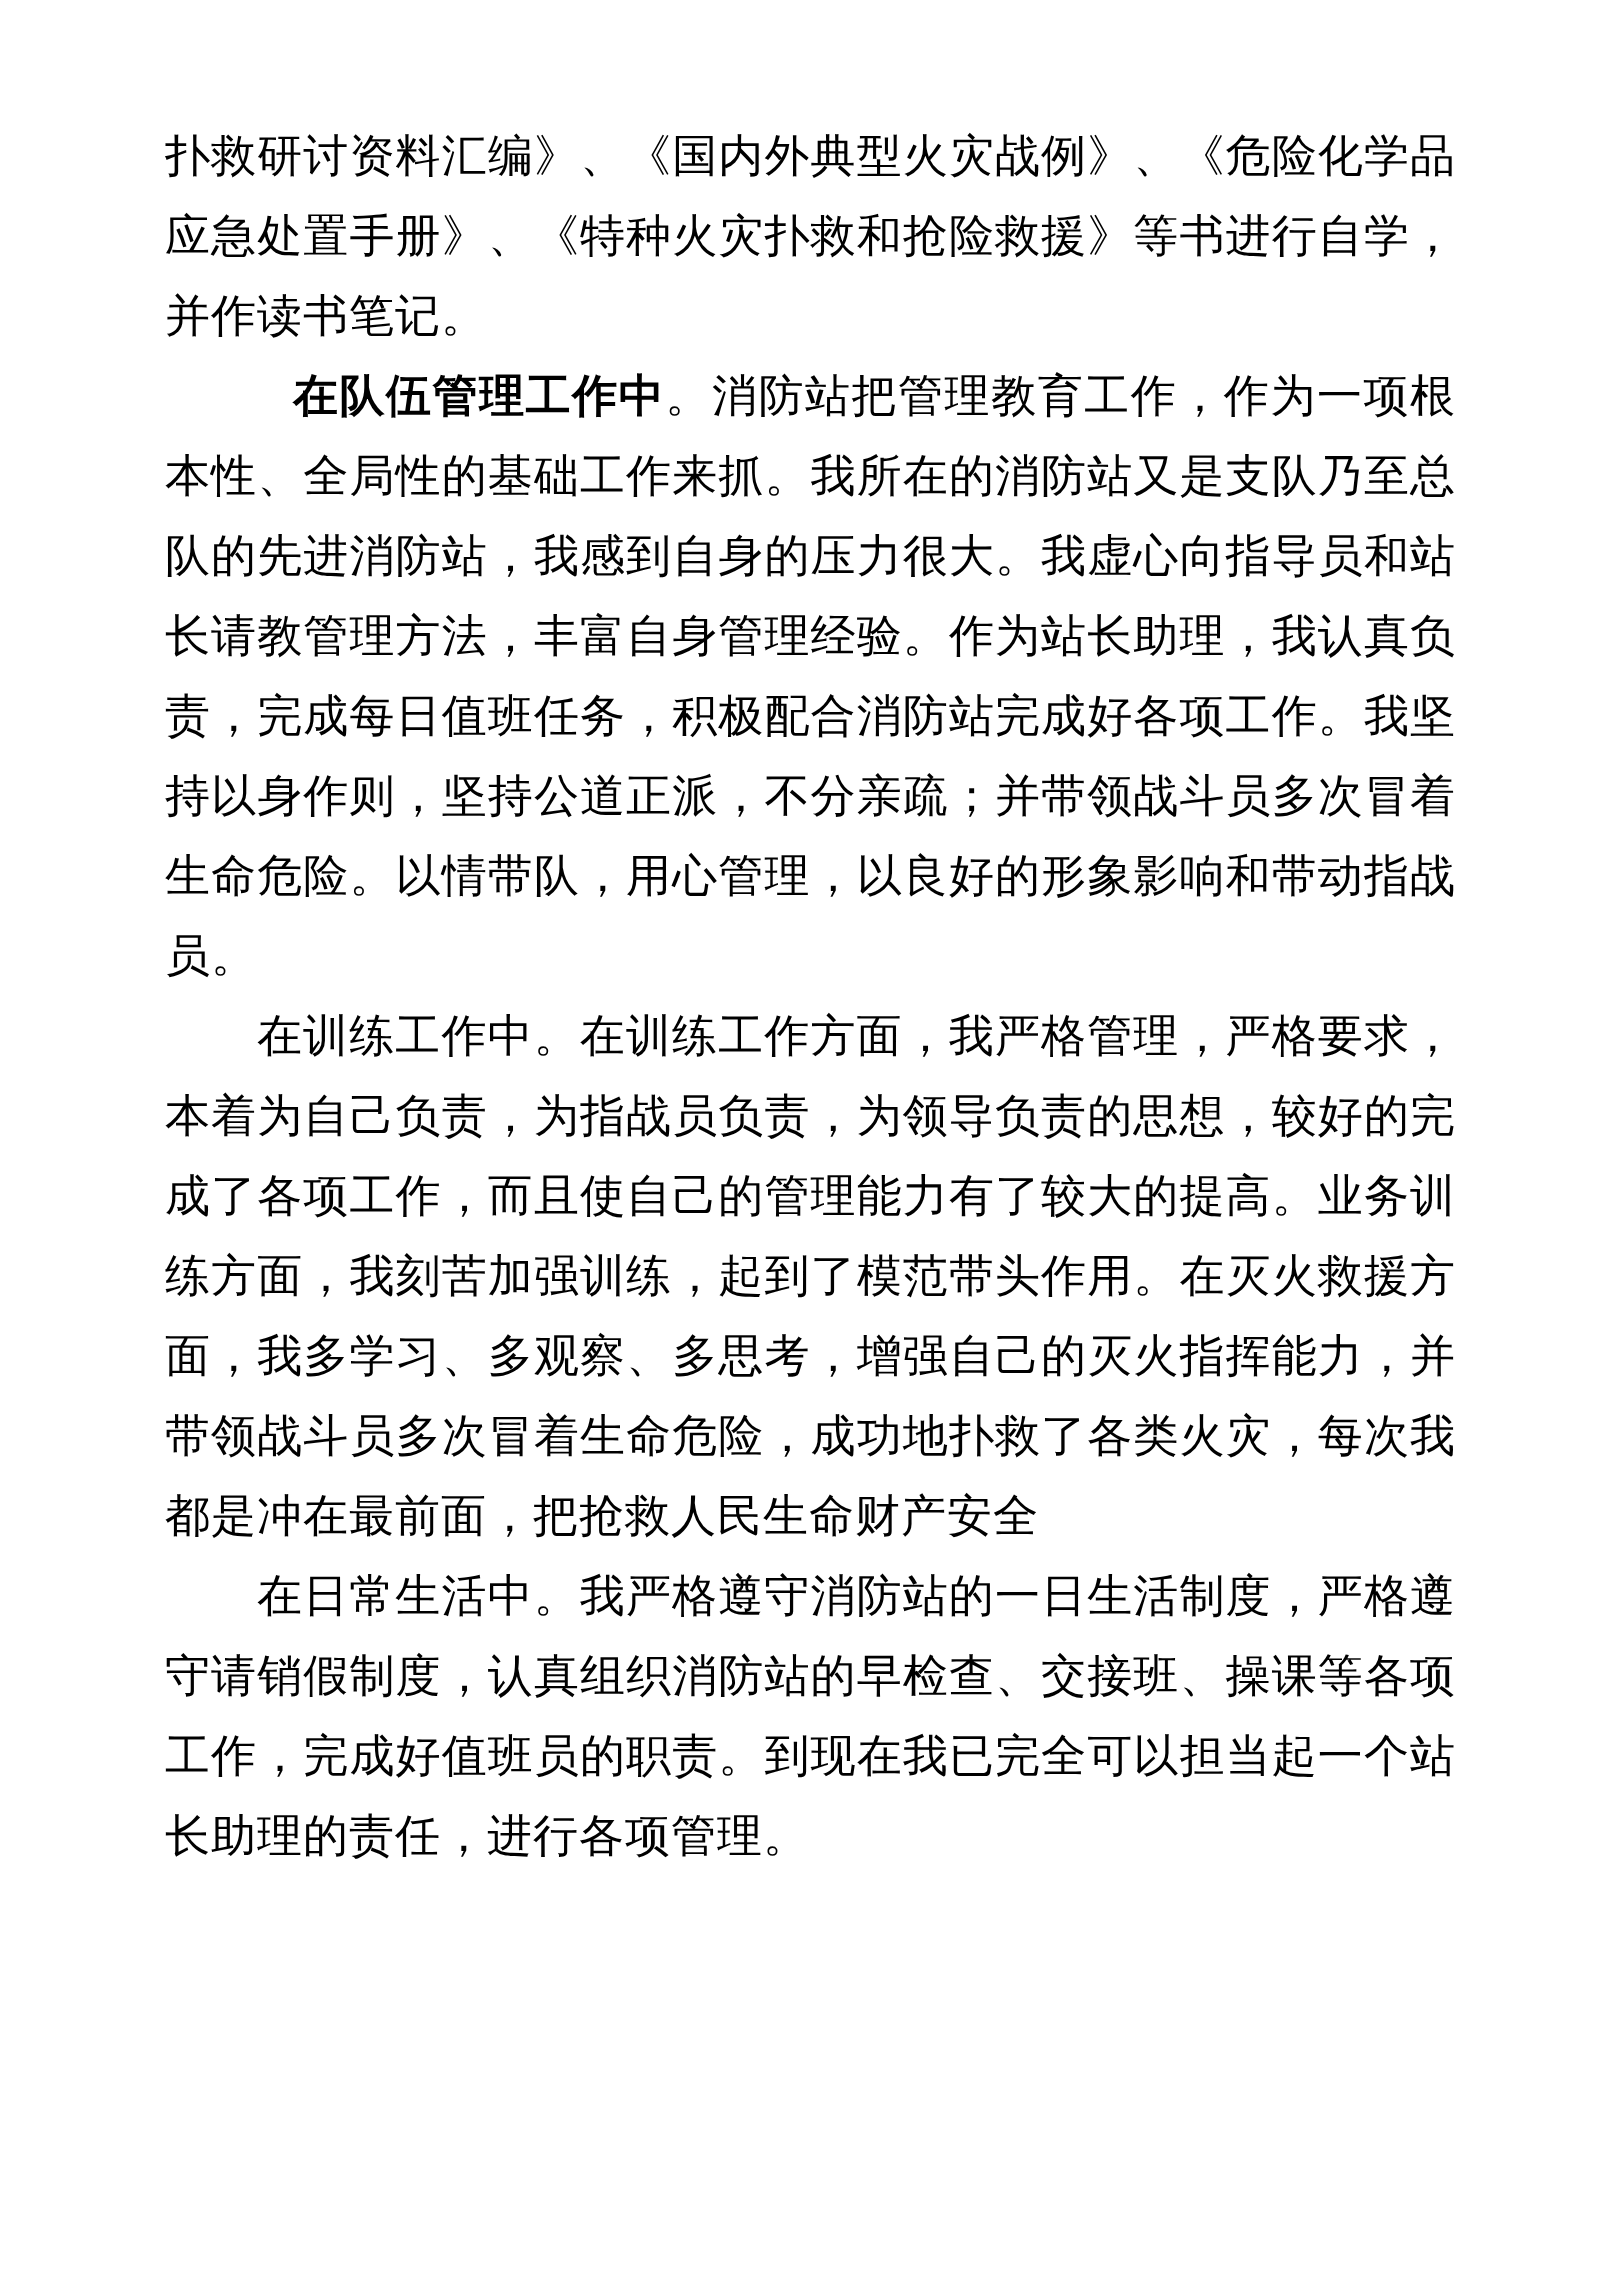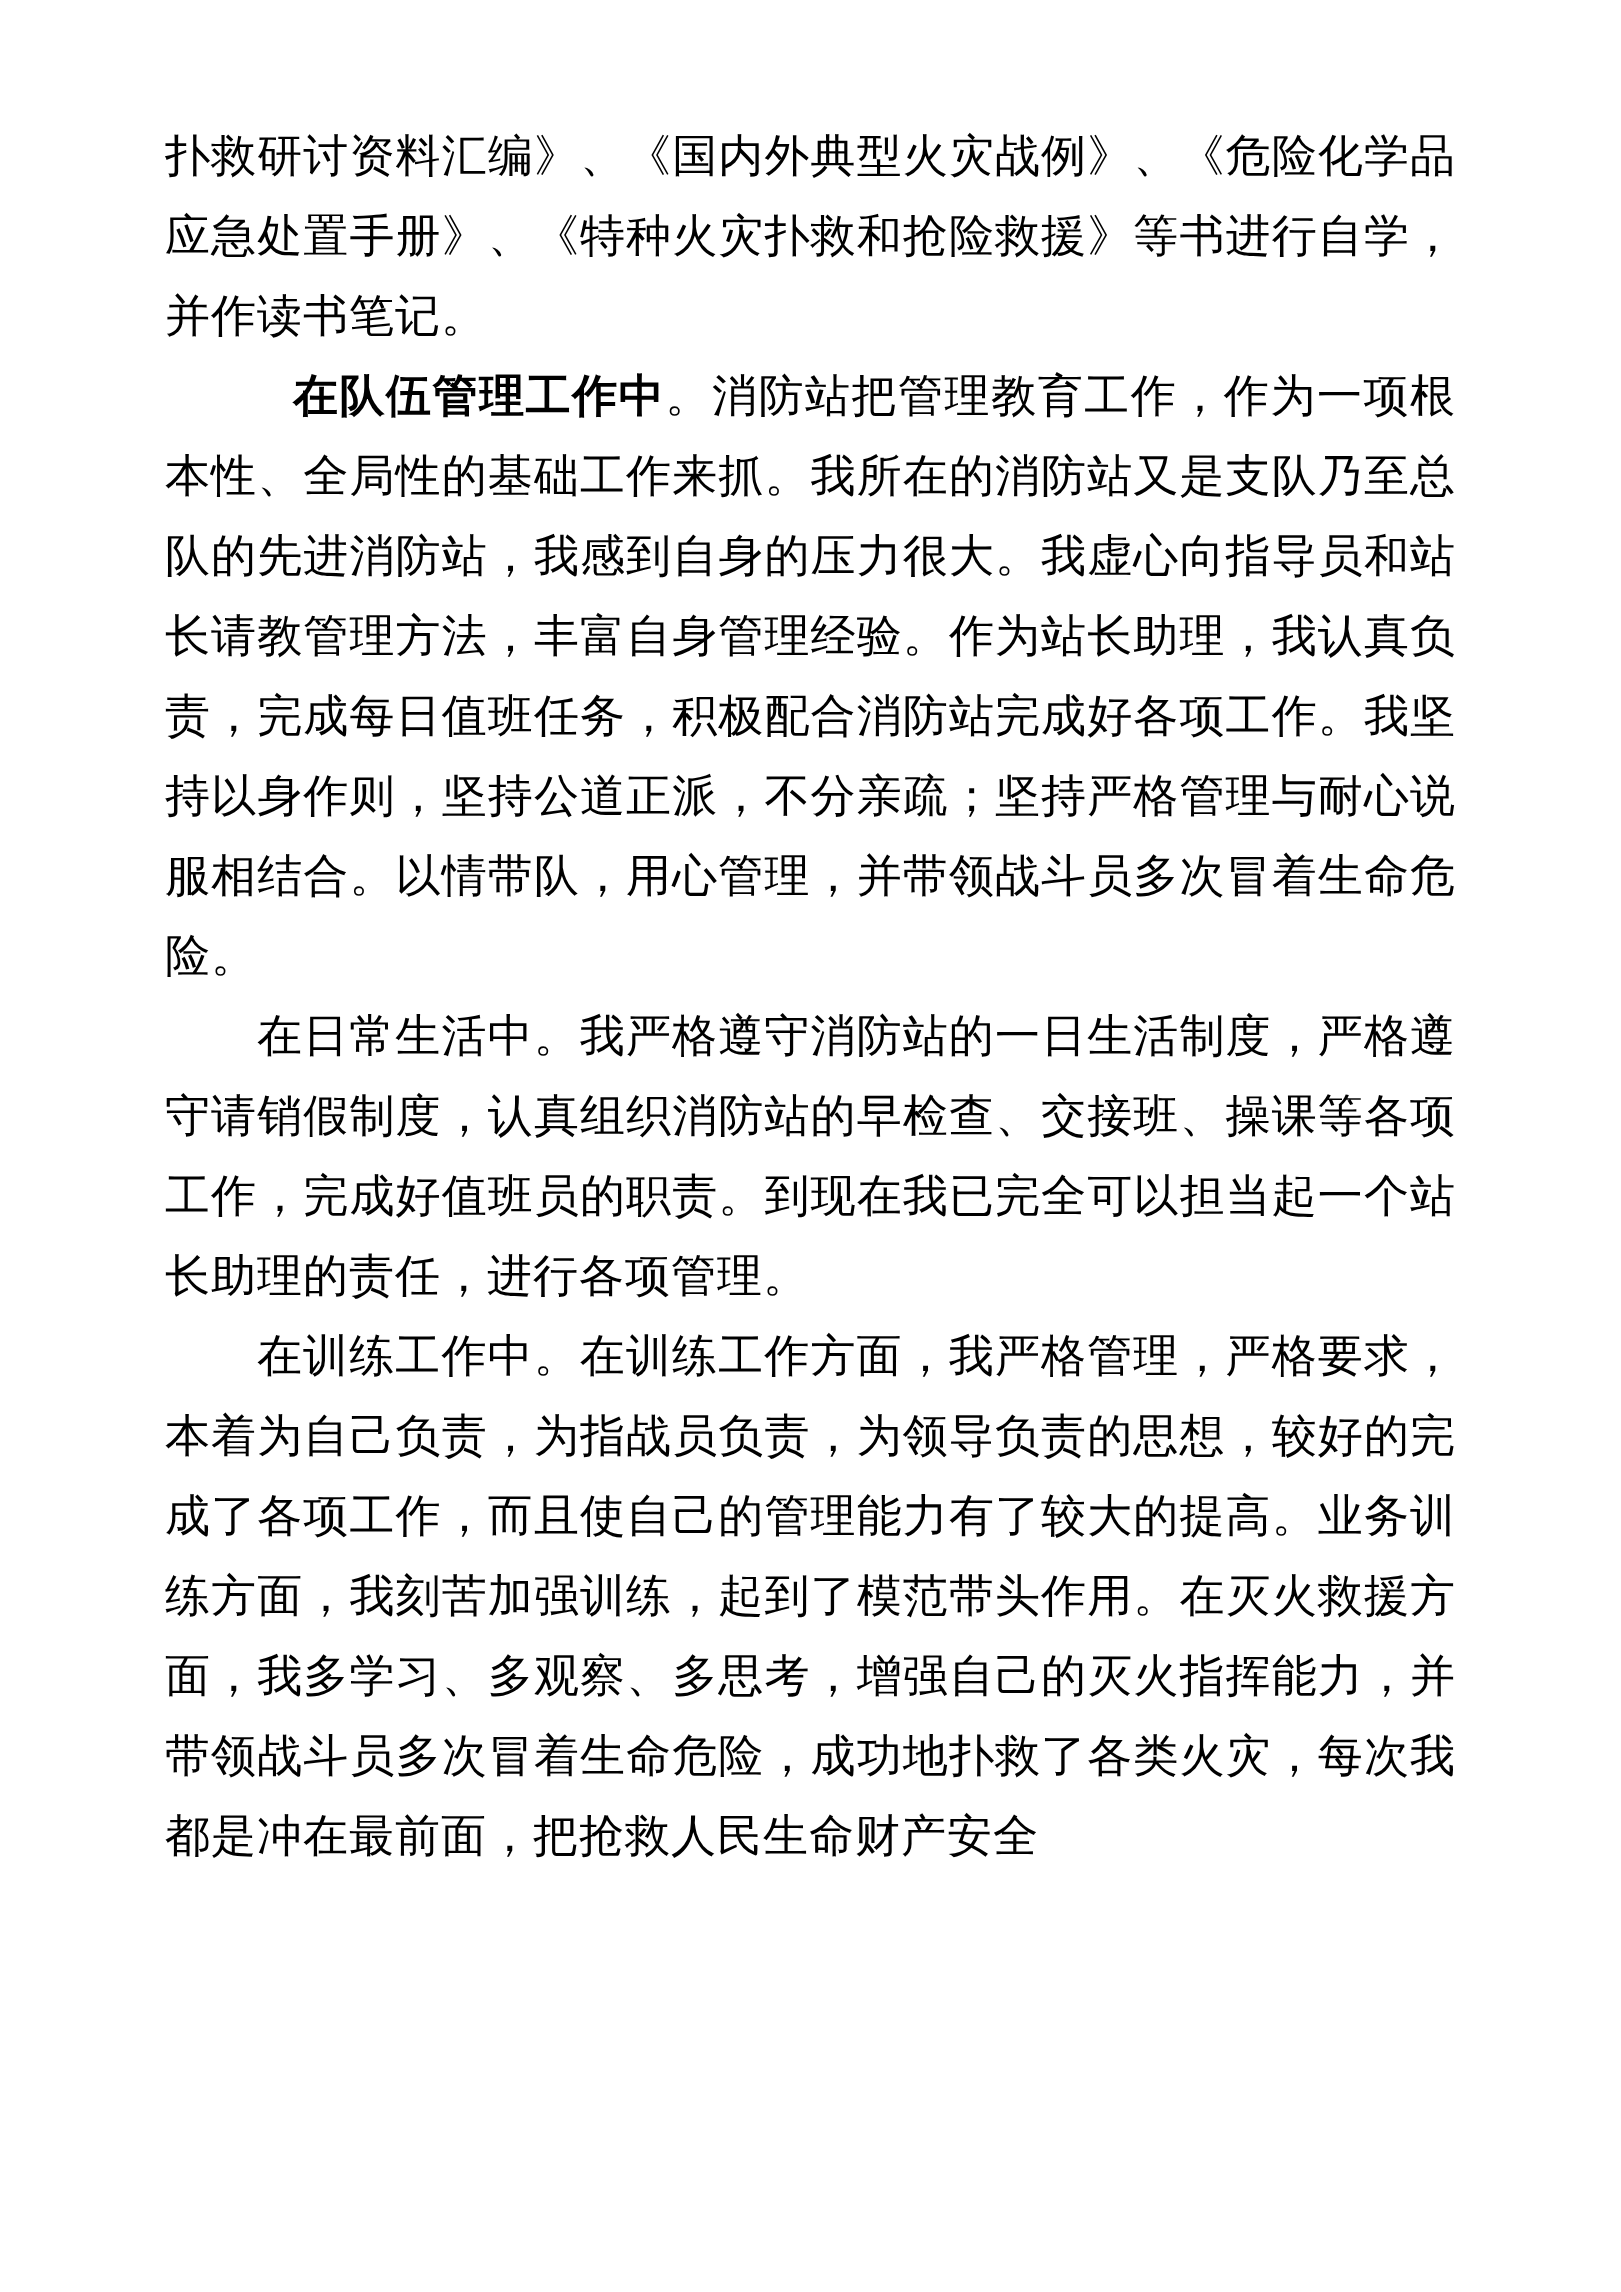--- a/index.html
+++ b/index.html
@@ -37,20 +37,20 @@
     margin-left: 36px;
   }
 </style>
 </head>
 <body>
 
 <div class="page">
 
   <p class="para"><span class="run">扑救研讨资料汇编》、《国内外典型火灾战例》、《危险化学品应急处置手册》、《特种火灾扑救和抢险救援》等书进行自学，并作读书笔记。</span></p>
 
-  <p class="para indent"><span class="run run-bold">在队伍管理工作中</span><span class="run">。消防站把管理教育工作，作为一项根本性、全局性的基础工作来抓。我所在的消防站又是支队乃至总队的先进消防站，我感到自身的压力很大。我虚心向指导员和站长请教管理方法，丰富自身管理经验。作为站长助理，我认真负责，完成每日值班任务，积极配合消防站完成好各项工作。我坚持以身作则，坚持公道正派，不分亲疏；坚持严格管理与耐心说服相结合。以情带队，用心管理，并带领战斗员多次冒着生命危险。</span></p>
+  <p class="para indent"><span class="run run-bold">在队伍管理工作中</span><span class="run">。消防站把管理教育工作，作为一项根本性、全局性的基础工作来抓。我所在的消防站又是支队乃至总队的先进消防站，我感到自身的压力很大。我虚心向指导员和站长请教管理方法，丰富自身管理经验。作为站长助理，我认真负责，完成每日值班任务，积极配合消防站完成好各项工作。我坚持以身作则，坚持公道正派，不分亲疏；并带领战斗员多次冒着生命危险。以情带队，用心管理，以良好的形象影响和带动指战员。</span></p>
+
+  <p class="para indent"><span class="run">在训练工作中。在训练工作方面，我严格管理，严格要求，本着为自己负责，为指战员负责，为领导负责的思想，较好的完成了各项工作，而且使自己的管理能力有了较大的提高。业务训练方面，我刻苦加强训练，起到了模范带头作用。在灭火救援方面，我多学习、多观察、多思考，增强自己的灭火指挥能力，并带领战斗员多次冒着生命危险，成功地扑救了各类火灾，每次我都是冲在最前面，把抢救人民生命财产安全</span></p>
 
   <p class="para indent"><span class="run">在日常生活中。我严格遵守消防站的一日生活制度，严格遵守请销假制度，认真组织消防站的早检查、交接班、操课等各项工作，完成好值班员的职责。到现在我已完全可以担当起一个站长助理的责任，进行各项管理。</span></p>
-
-  <p class="para indent"><span class="run">在训练工作中。在训练工作方面，我严格管理，严格要求，本着为自己负责，为指战员负责，为领导负责的思想，较好的完成了各项工作，而且使自己的管理能力有了较大的提高。业务训练方面，我刻苦加强训练，起到了模范带头作用。在灭火救援方面，我多学习、多观察、多思考，增强自己的灭火指挥能力，并带领战斗员多次冒着生命危险，成功地扑救了各类火灾，每次我都是冲在最前面，把抢救人民生命财产安全</span></p>
 
 </div>
 
 
 </body></html>

